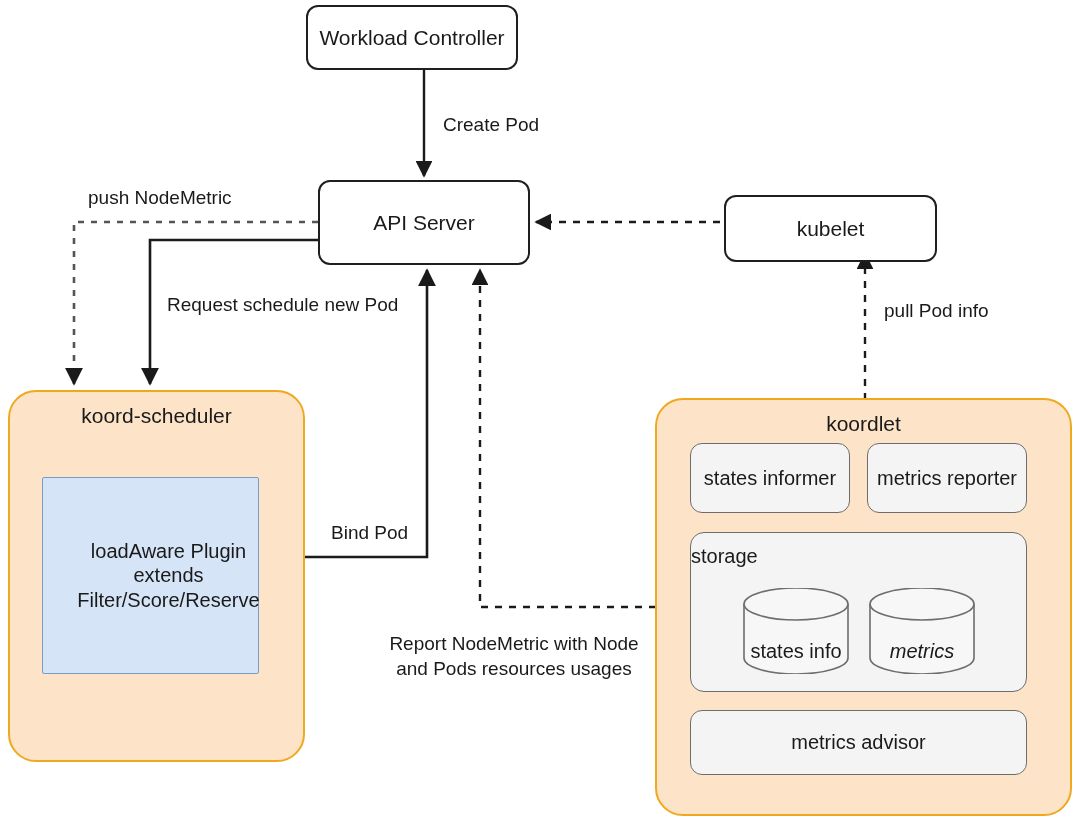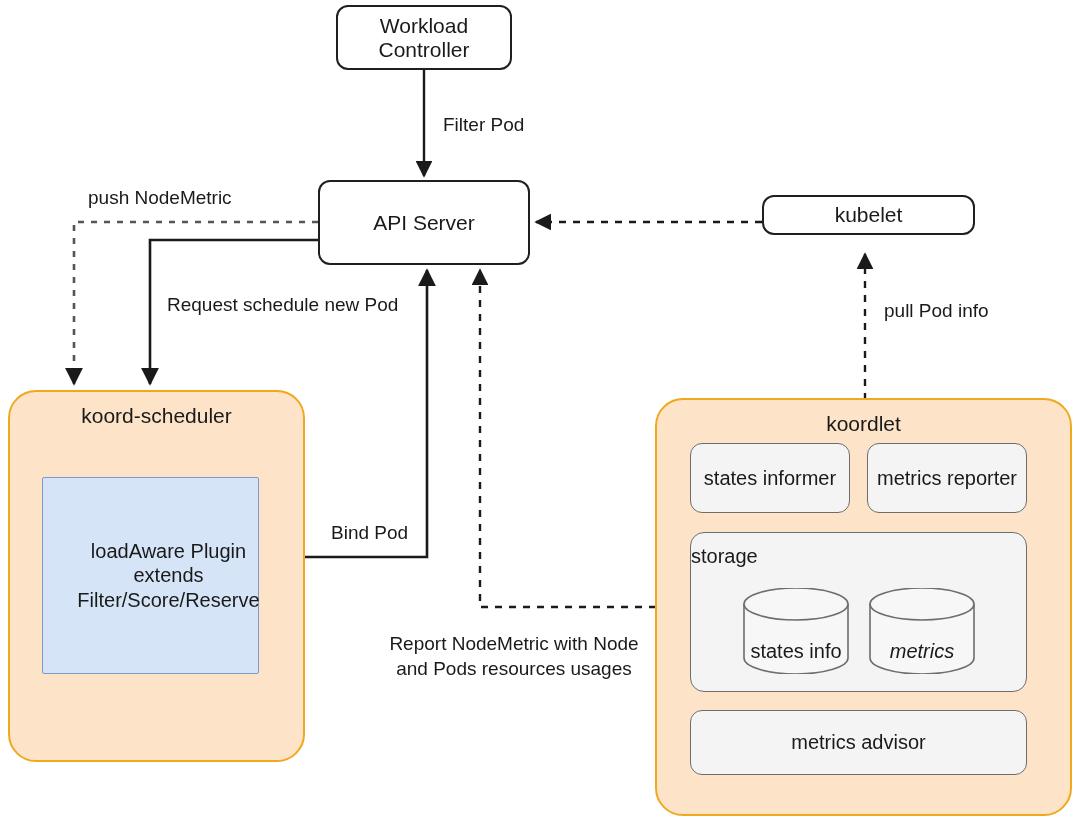--- a/index.html
+++ b/index.html
@@ -153,29 +153,29 @@
 
     <path d="M 300 557 L 427 557 L 427 270" stroke="#1a1a1a" stroke-width="2.6" fill="none" marker-end="url(#arrow)"></path>
 
     <path d="M 656 607 L 480 607 L 480 270" stroke="#1a1a1a" stroke-width="2.4" fill="none" stroke-dasharray="7 7" marker-end="url(#arrow)"></path>
 
     <path d="M 762 222 L 536 222" stroke="#1a1a1a" stroke-width="2.4" fill="none" stroke-dasharray="7 7" marker-end="url(#arrow)"></path>
 
     <path d="M 865 400 L 865 254" stroke="#1a1a1a" stroke-width="2.4" fill="none" stroke-dasharray="7 7" marker-end="url(#arrow)"></path>
   </svg>
 
-  <div class="node plain-box" style="left:336px; top:5px; width:176px; height:65px;">
+  <div class="node plain-box" style="left:306px; top:5px; width:212px; height:65px;">
     <span>Workload Controller</span>
   </div>
 
   <div class="node plain-box" style="left:318px; top:180px; width:212px; height:85px;">
     <span>API Server</span>
   </div>
 
-  <div class="node plain-box" style="left:762px; top:195px; width:213px; height:40px;">
+  <div class="node plain-box" style="left:724px; top:195px; width:213px; height:67px;">
     <span>kubelet</span>
   </div>
 
   <div class="group" style="left:8px; top:390px; width:297px; height:372px;">
     <div class="group-title" style="top:12px;">koord-scheduler</div>
   </div>
 
   <div class="blue-box" style="left:42px; top:477px; width:217px; height:197px;">
     <span>loadAware Plugin
 extends
@@ -211,21 +211,21 @@
       <path d="M 2 16 L 2 70 A 52 16 0 0 0 106 70 L 106 16" fill="#f7f7f7" stroke="#6d6d6d" stroke-width="1.6"></path>
       <ellipse cx="54" cy="16" rx="52" ry="16" fill="#f7f7f7" stroke="#6d6d6d" stroke-width="1.6"></ellipse>
     </svg>
     <div class="cyl-label" style="top:52px;">metrics</div>
   </div>
 
   <div class="subbox" style="left:690px; top:710px; width:337px; height:65px;">
     <span>metrics advisor</span>
   </div>
 
-  <div class="edge-label" style="left:443px; top:113px;">Filter Pod</div>
+  <div class="edge-label" style="left:443px; top:113px;">Create Pod</div>
 
   <div class="edge-label" style="left:88px; top:186px;">push NodeMetric</div>
 
   <div class="edge-label" style="left:167px; top:293px;">Request schedule new Pod</div>
 
   <div class="edge-label" style="left:331px; top:521px;">Bind Pod</div>
 
   <div class="edge-label" style="left:884px; top:299px;">pull Pod info</div>
 
   <div class="edge-label" style="left:386px; top:632px; width:256px;">Report NodeMetric with Node

